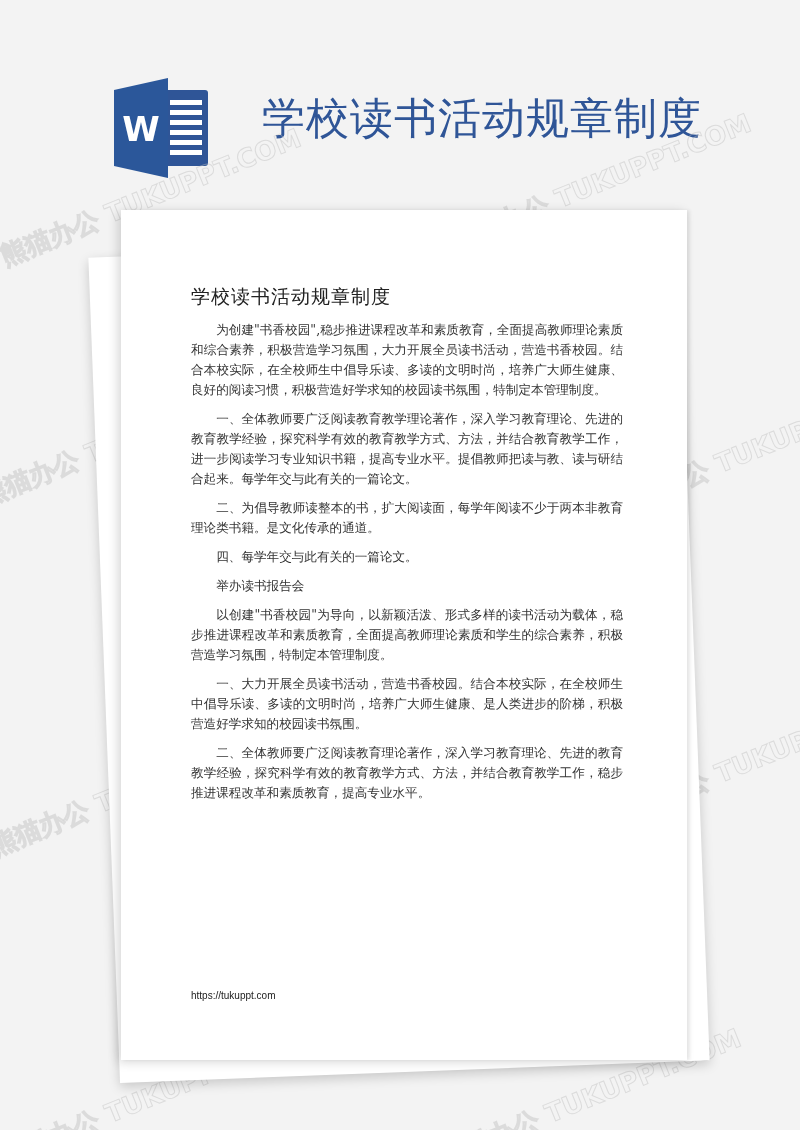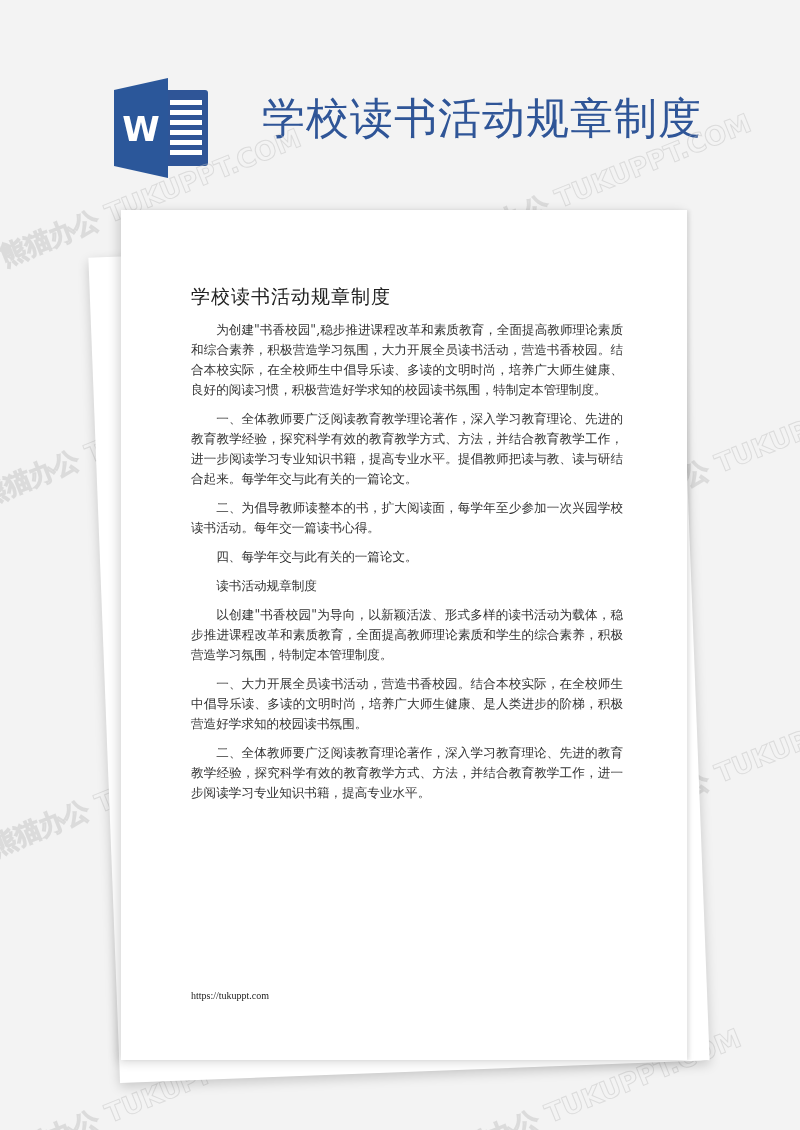--- a/index.html
+++ b/index.html
@@ -45,21 +45,21 @@
     font-size: 19px; color: #222; letter-spacing: 1px;
   }
   .doc-body {
     position: absolute; left: 70px; top: 110px; width: 432px;
     font-size: 12.6px; line-height: 20px; color: #333;
     text-align: justify; text-justify: inter-ideograph;
   }
   .doc-body p { text-indent: 2em; margin-bottom: 9px; }
   .doc-footer {
     position: absolute; left: 70px; top: 780px;
-    font-family: Liberation Serif, serif;
+    font-family: Liberation Sans, sans-serif;
     font-size: 10px; color: #222;
   }
 </style>
 </head>
 <body>
 
 <div class="header">
   <svg class="word-icon" viewBox="0 0 100 100">
     <rect x="40" y="12" width="56" height="76" rx="3" fill="#2f5597"></rect>
     <g fill="#ffffff">
@@ -85,21 +85,21 @@
 <div class="watermark" style="left:-10px; top:1080px;">熊猫办公 TUKUPPT.COM</div>
 <div class="watermark" style="left:430px; top:1080px;">熊猫办公 TUKUPPT.COM</div>
 
 <div class="sheet-back"></div>
 
 <div class="page">
   <div class="doc-title">学校读书活动规章制度</div>
   <div class="doc-body">
     <p>为创建"书香校园",稳步推进课程改革和素质教育，全面提高教师理论素质和综合素养，积极营造学习氛围，大力开展全员读书活动，营造书香校园。结合本校实际，在全校师生中倡导乐读、多读的文明时尚，培养广大师生健康、良好的阅读习惯，积极营造好学求知的校园读书氛围，特制定本管理制度。</p>
     <p>一、全体教师要广泛阅读教育教学理论著作，深入学习教育理论、先进的教育教学经验，探究科学有效的教育教学方式、方法，并结合教育教学工作，进一步阅读学习专业知识书籍，提高专业水平。提倡教师把读与教、读与研结合起来。每学年交与此有关的一篇论文。</p>
-    <p>二、为倡导教师读整本的书，扩大阅读面，每学年至少参加一次兴园学校读书活动。每年交一篇读书心得。</p>
+    <p>二、为倡导教师读整本的书，扩大阅读面，每学年阅读不少于两本非教育理论类书籍。是文化传承的通道。</p>
     <p>四、每学年交与此有关的一篇论文。</p>
-    <p>读书活动规章制度</p>
+    <p>举办读书报告会</p>
     <p>以创建"书香校园"为导向，以新颖活泼、形式多样的读书活动为载体，稳步推进课程改革和素质教育，全面提高教师理论素质和学生的综合素养，积极营造学习氛围，特制定本管理制度。</p>
     <p>一、大力开展全员读书活动，营造书香校园。结合本校实际，在全校师生中倡导乐读、多读的文明时尚，培养广大师生健康、是人类进步的阶梯，积极营造好学求知的校园读书氛围。</p>
-    <p>二、全体教师要广泛阅读教育理论著作，深入学习教育理论、先进的教育教学经验，探究科学有效的教育教学方式、方法，并结合教育教学工作，进一步阅读学习专业知识书籍，提高专业水平。</p>
+    <p>二、全体教师要广泛阅读教育理论著作，深入学习教育理论、先进的教育教学经验，探究科学有效的教育教学方式、方法，并结合教育教学工作，稳步推进课程改革和素质教育，提高专业水平。</p>
   </div>
   <div class="doc-footer">https://tukuppt.com</div>
 </div>
 
 </body></html>

